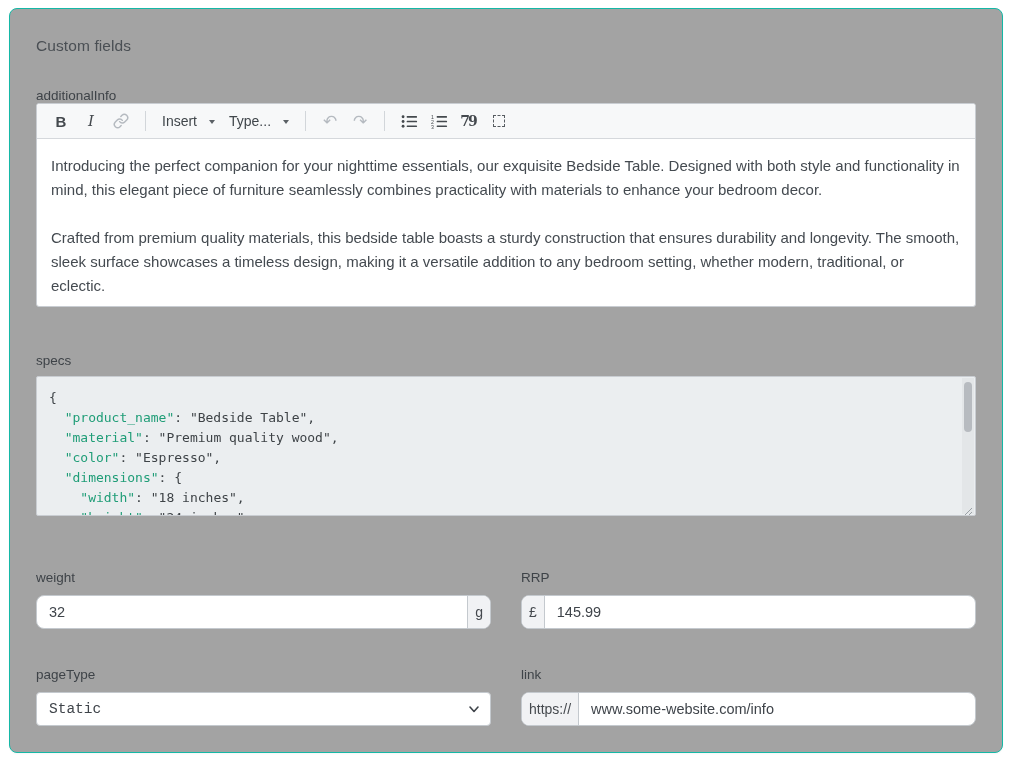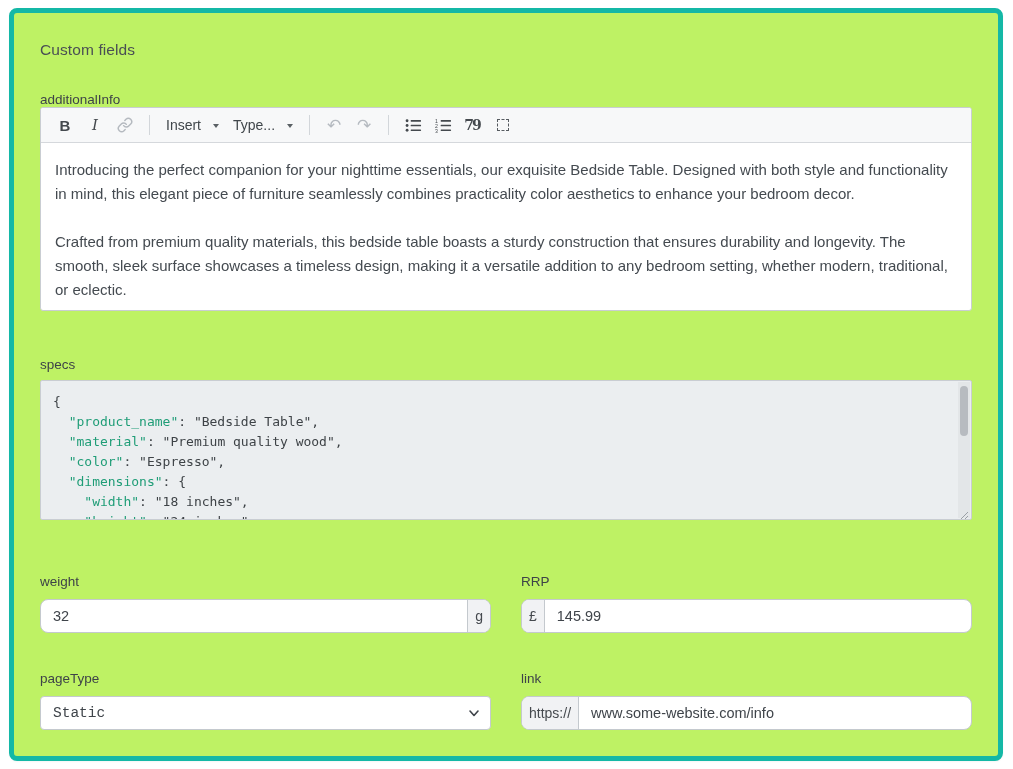--- a/index.html
+++ b/index.html
@@ -4,23 +4,23 @@
 <style>
   * { margin: 0; padding: 0; box-sizing: border-box; }
   html, body { background: #ffffff; }
   body {
     font-family: "Liberation Sans", sans-serif;
     padding: 8px 9px;
     color: #3f444a;
   }
   .card {
     width: 994px;
-    border: 5px solid #14b8a6;
+    border: 1px solid #14b8a6;
     border-radius: 8px;
-    background: #bef264;
+    background: #a3a3a3;
     box-shadow: 0 1px 2px rgba(0,0,0,0.04);
     padding: 28px 26px 26px 26px;
   }
   .card-title {
     font-size: 15.5px;
     font-weight: 500;
     color: #4a4f54;
     letter-spacing: .1px;
   }
   .field-label {
@@ -255,21 +255,21 @@
         </span>
       </button>
       <button class="tb-btn tb-quote">
           <span>79</span>
         </button>
       <button class="tb-btn">
           <span class="dashed-box"></span>
         </button>
     </div>
     <div class="editor-content">
-      <p>Introducing the perfect companion for your nighttime essentials, our exquisite Bedside Table. Designed with both style and functionality in mind, this elegant piece of furniture seamlessly combines practicality color aesthetics to enhance your bedroom decor.</p>
+      <p>Introducing the perfect companion for your nighttime essentials, our exquisite Bedside Table. Designed with both style and functionality in mind, this elegant piece of furniture seamlessly combines practicality with materials to enhance your bedroom decor.</p>
       <p>Crafted from premium quality materials, this bedside table boasts a sturdy construction that ensures durability and longevity. The smooth, sleek surface showcases a timeless design, making it a versatile addition to any bedroom setting, whether modern, traditional, or eclectic.</p>
     </div>
   </div>
 
   <label class="field-label specs-label">specs</label>
   <div class="specs-box">
     <div>
         <div class="code-line">{</div>
         <div class="code-line">  <span class="code-key" style="color: rgb(31, 157, 119);">"product_name"</span>: "Bedside Table",</div>
         <div class="code-line">  <span class="code-key" style="color: rgb(31, 157, 119);">"material"</span>: "Premium quality wood",</div>

